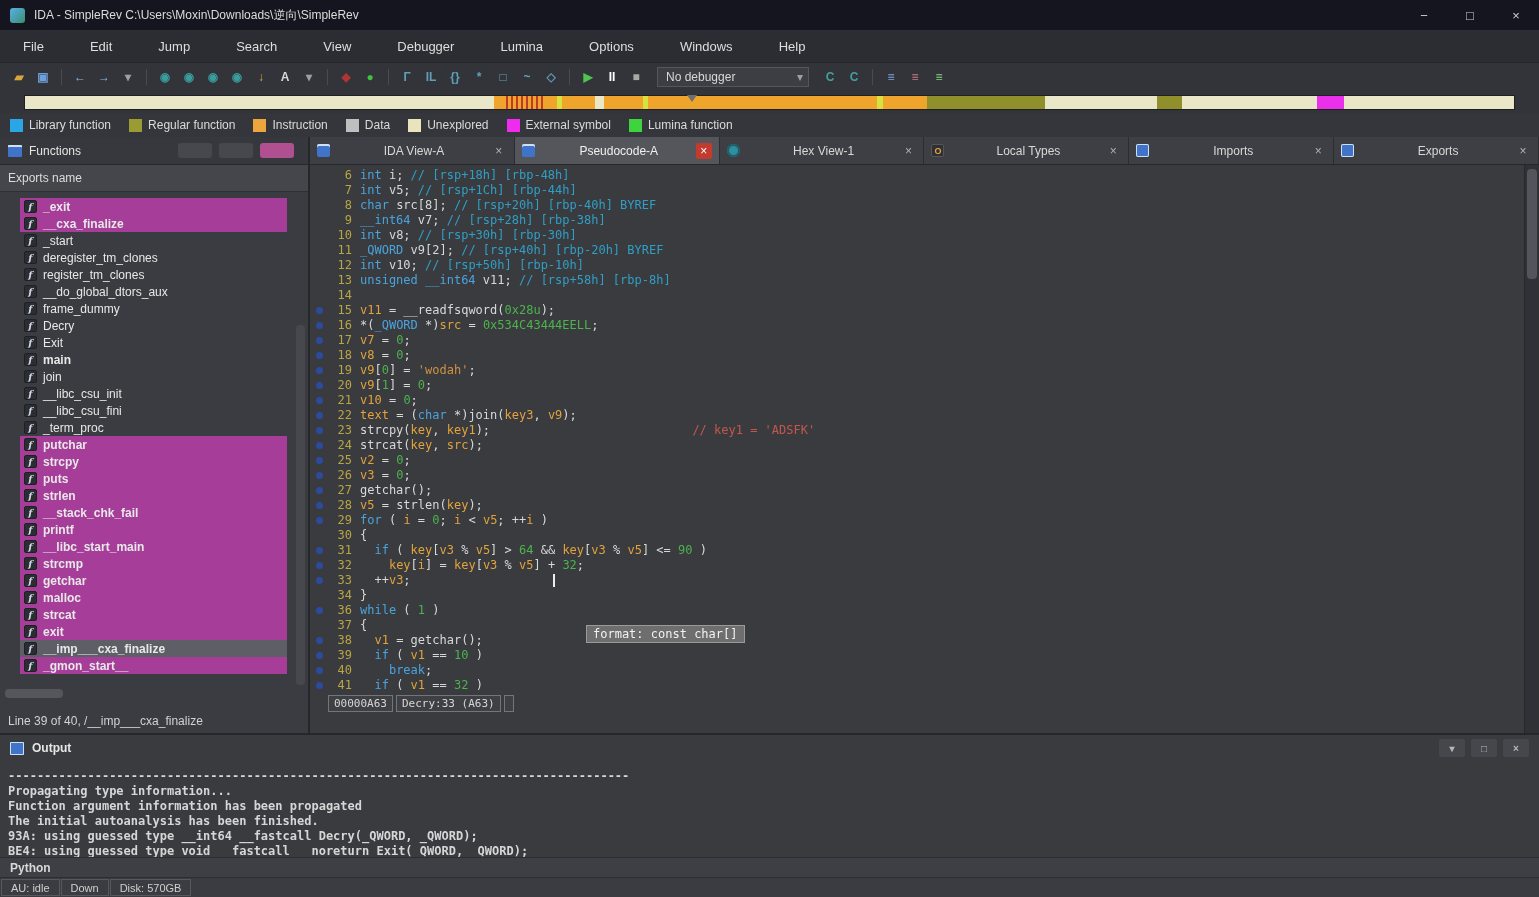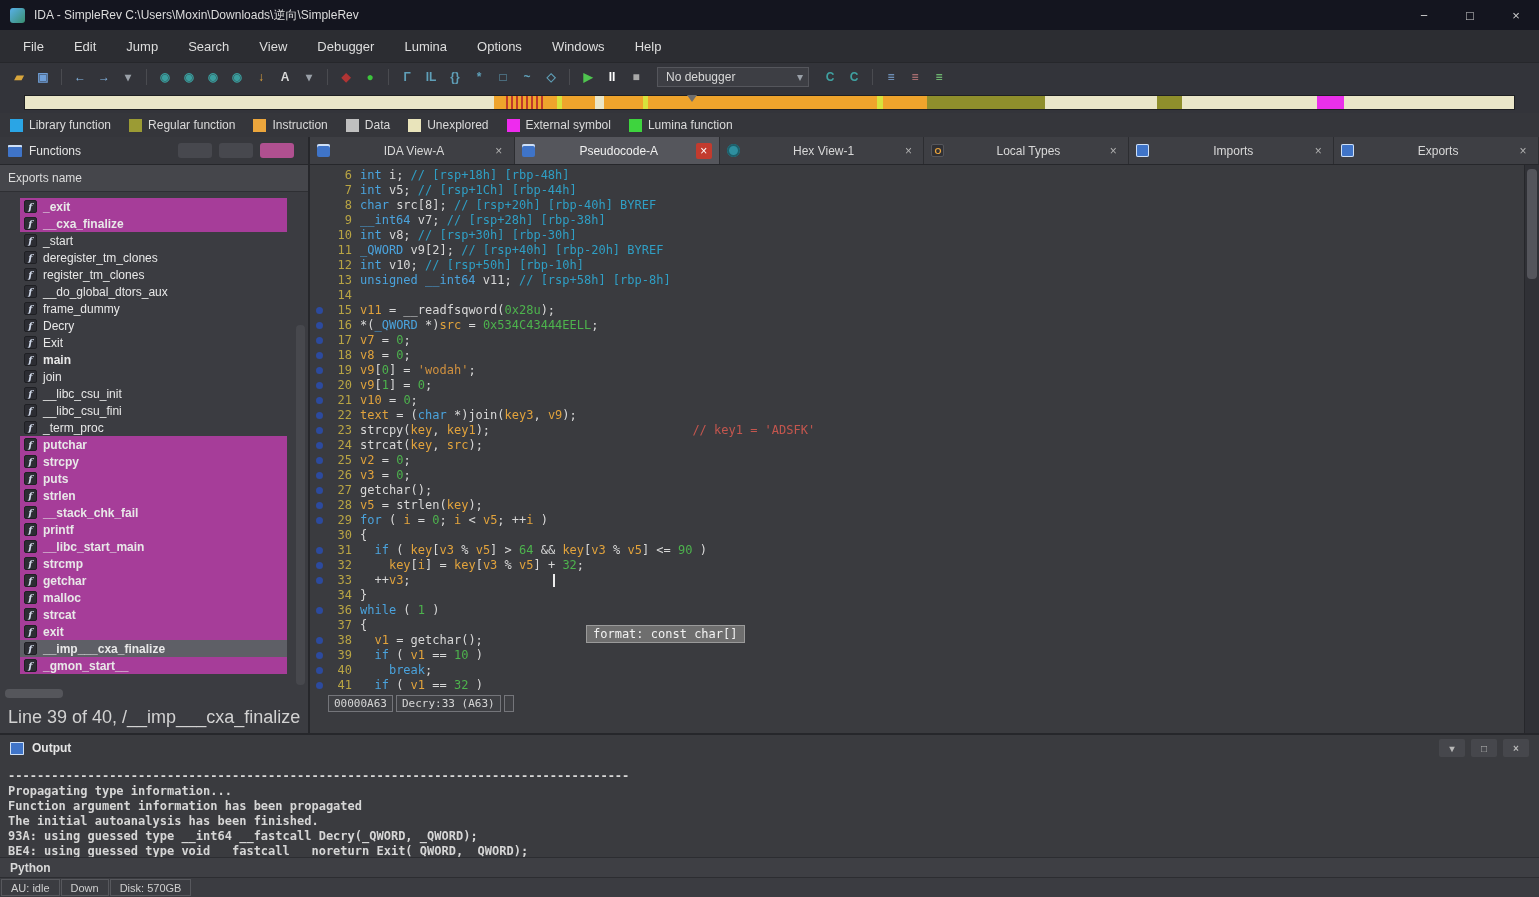--- a/index.html
+++ b/index.html
@@ -7,21 +7,21 @@
   .window{width:1539px;height:644px;display:flex;flex-direction:column;}
 
   
   .titlebar{height:30px;background:#14151f;display:flex;align-items:center;color:#dcdcdc;font-size:12px;flex:0 0 auto;}
   .app-icon{width:15px;height:15px;margin:0 9px 0 10px;border-radius:3px;background:linear-gradient(135deg,#58b0e8,#3a8f6f);}
   .tb-title{white-space:nowrap;}
   .win-controls{margin-left:auto;display:flex;}
   .win-btn{width:46px;height:30px;display:flex;align-items:center;justify-content:center;color:#cfcfcf;font-size:13px;}
 
   
-  .menubar{height:33px;background:#2c2d32;display:flex;align-items:center;padding-left:8px;font-size:13px;color:#dedede;flex:0 0 auto;border-bottom:1px solid #26272b;box-sizing:border-box;}
+  .menubar{height:33px;background:#2c2d32;display:flex;align-items:center;padding-left:8px;font-size:13px;color:#dedede;flex:0 0 auto;border-bottom:1px solid #26272b;box-sizing:border-box;gap:16px;}
   .menu-item{padding:6px 15px;}
 
   
   .toolbar{height:28px;background:#33343a;display:flex;align-items:center;padding-left:8px;gap:2px;flex:0 0 auto;}
   .tb-icon{width:22px;height:20px;display:flex;align-items:center;justify-content:center;font-size:12px;font-weight:bold;border-radius:2px;}
   .tb-sep{width:1px;height:16px;background:#4a4b50;margin:0 5px;}
   .tb-combo{display:flex;align-items:center;height:20px;width:152px;background:#3d3e44;border:1px solid #55565c;margin:0 8px;font-size:12px;color:#d8d8d8;padding-left:8px;justify-content:space-between;box-sizing:border-box;}
   .combo-arrow{width:16px;text-align:center;color:#9aa0a8;}
 
   
@@ -59,21 +59,21 @@
   .functions-panel{width:310px;box-sizing:border-box;background:#3b3c41;border-right:2px solid #26272b;position:relative;display:flex;flex-direction:column;flex:0 0 auto;}
   .col-header{height:26px;background:#45464b;border-bottom:1px solid #2e2f33;color:#dcdcdc;font-size:12px;display:flex;align-items:center;padding-left:8px;flex:0 0 auto;}
   .func-list{padding-top:6px;}
   .frow{height:17px;display:flex;align-items:center;gap:6px;font-size:12px;color:#e8e8e8;margin-left:20px;width:267px;box-sizing:border-box;padding-left:4px;white-space:nowrap;}
   .frow.lib{background:#a63d99;font-weight:bold;}
   .frow.sel{background:#5e5f66;font-weight:bold;}
   .frow.bold{font-weight:bold;}
   .fico{width:13px;height:13px;background:#2c2d33;border:1px solid #1f2024;color:#cfd8e8;font:italic bold 10px "DejaVu Serif",serif;display:flex;align-items:center;justify-content:center;border-radius:2px;box-sizing:border-box;flex:0 0 auto;}
   .func-vscroll{position:absolute;right:3px;top:160px;width:9px;height:360px;background:#47484d;border-radius:4px;}
   .func-hscroll{position:absolute;left:5px;top:524px;width:58px;height:9px;background:#55565b;border-radius:4px;}
-  .func-status{position:absolute;bottom:5px;left:8px;font-size:18px;color:#d2d2d2;white-space:nowrap;}
+  .func-status{position:absolute;bottom:5px;left:8px;font-size:12px;color:#d2d2d2;white-space:nowrap;}
 
   
   .code-area{flex:1;position:relative;background:#3a3b3f;font-family:"DejaVu Sans Mono",monospace;font-size:12px;overflow:hidden;}
   .code-lines{padding-top:3px;}
   .cl{height:15px;line-height:15px;display:flex;position:relative;}
   .cl-bp{width:18px;display:flex;align-items:center;justify-content:center;flex:0 0 auto;}
   .dot{width:7px;height:7px;border-radius:50%;background:#2c4a9e;}
   .cl-ln{width:24px;text-align:right;color:#b9a544;flex:0 0 auto;}
   .cl-ct{white-space:pre;padding-left:8px;color:#d8d8d8;}
   .tk-k{color:#4aa3dd}.tk-c{color:#2f9fc5}.tk-r{color:#c4564e}.tk-n{color:#4db34d}

